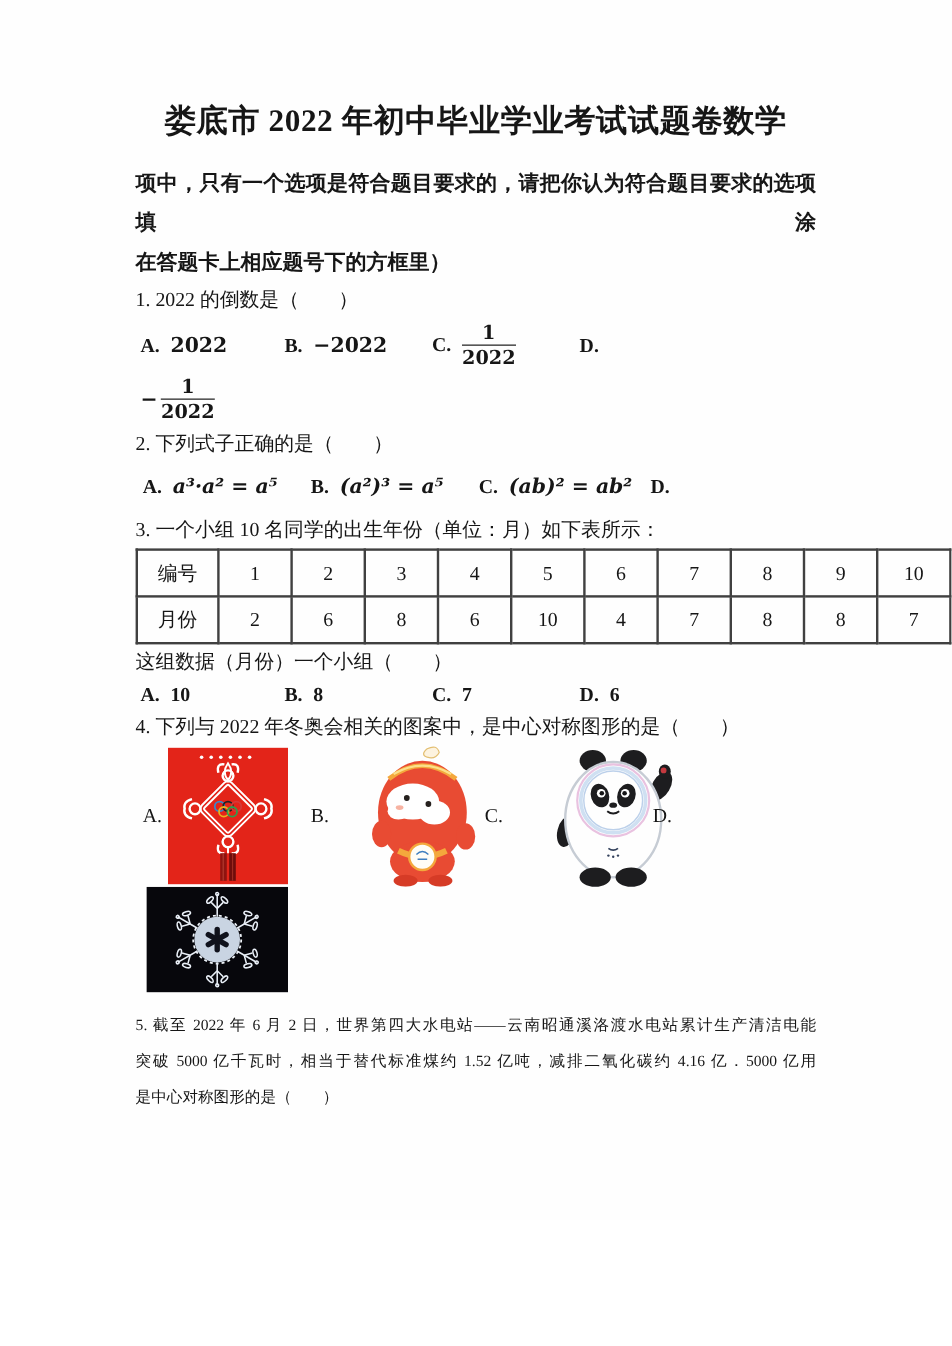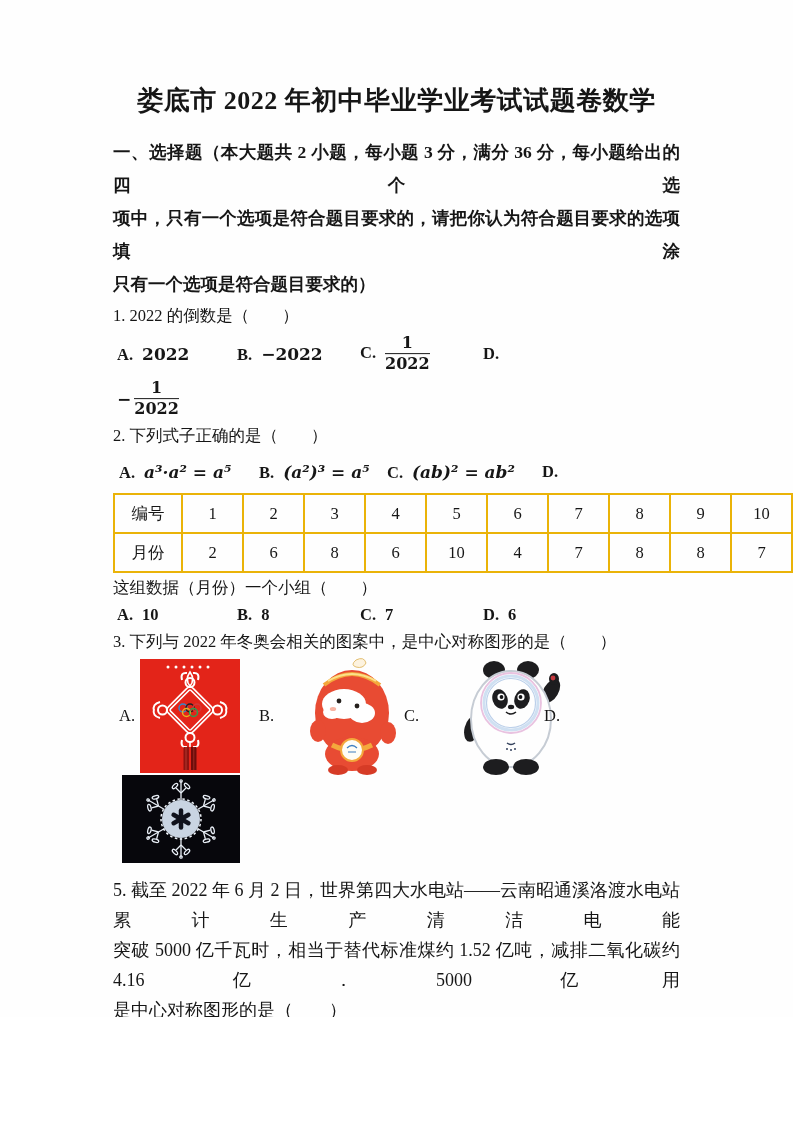--- a/index.html
+++ b/index.html
@@ -25,47 +25,46 @@
   .opt { position:absolute; top:50%; transform:translateY(-50%); white-space:nowrap; font-size:16.5px; }
   .olabel { margin-right:9px; }
   .mathnum { font-family:"DejaVu Serif","Liberation Serif",serif; font-size:17px; }
   .math { font-family:"DejaVu Serif","Liberation Serif",serif; font-style:italic; font-size:17px; }
   .minus { font-family:"DejaVu Serif",serif; font-size:17px; vertical-align:middle; margin-right:3px; }
   .frac { display:inline-block; vertical-align:middle; text-align:center;
           font-family:"DejaVu Serif","Liberation Serif",serif; font-size:16px; line-height:1.15; }
   .frac .num { display:block; border-bottom:1.5px solid #1a1a1a; padding:0 6px 1px 6px; }
   .frac .den { display:block; padding-top:1px; }
   .qtable { border-collapse:collapse; table-layout:fixed; width:678px; margin:0; }
-  .qtable td { border:2px solid #eab308; height:37px; text-align:center; vertical-align:middle;
+  .qtable td { border:2px solid #404040; height:37px; text-align:center; vertical-align:middle;
                font-size:16.5px; padding:0;margin-top:20px; }
   .img-row { position:relative; height:118px; }
   .img-label { position:absolute; top:50%; transform:translateY(-50%); font-size:16.5px; }
   .qimg { position:absolute; top:0; line-height:0; }
   .snow-row { position:relative; height:88px; }
-  .q5block { margin-top:12px; font-size:18px; }
+  .q5block { margin-top:12px; font-size:13px; }
   .q5block .line { line-height:30px; }
   .footer {
     position:absolute; top:1066px; left:0; width:793px; text-align:center;
     font-family:"Liberation Sans","DejaVu Sans",sans-serif;
     font-size:17px; color:#9a9a9a; letter-spacing:0.5px;
   }
 </style>
 </head>
 <body>
 
 <div class="page">
 
   <h1 class="title">娄底市 2022 年初中毕业学业考试试题卷数学</h1>
 
   <div class="content">
 
     <div class="section-head">
-      <div class="line jline">一、选择题（本大题共 2 小题，每小题 3 分，满分 36 分，每小题给出的四个选</div>
       <div class="line jline">项中，只有一个选项是符合题目要求的，请把你认为符合题目要求的选项填涂</div>
-      <div class="line">只有一个选项是符合题目要求的）</div>
+      <div class="line">在答题卡上相应题号下的方框里）</div>
     </div>
 
     <p class="qtext">1. 2022 的倒数是（　　）</p>
     <div class="opt-row h46">
       <span class="opt" style="left:4px">
         <span class="olabel">A.</span><span class="mathnum">2022</span>
       </span>
       <span class="opt" style="left:124px">
         <span class="olabel">B.</span><span class="mathnum">−2022</span>
       </span>
@@ -83,28 +82,29 @@
     </div>
 
     <p class="qtext">2. 下列式子正确的是（　　）</p>
     <div class="opt-row h42">
       <span class="opt" style="left:6px">
         <span class="olabel">A.</span><span class="math">a³·a² = a⁵</span>
       </span>
       <span class="opt" style="left:146px">
         <span class="olabel">B.</span><span class="math">(a²)³ = a⁵</span>
       </span>
-      <span class="opt" style="left:274px">
+      <span class="opt" style="left:286px">
         <span class="olabel">C.</span><span class="math">(ab)² = ab²</span>
       </span>
       <span class="opt" style="left:429px">
         <span class="olabel">D.</span>
       </span>
     </div>
 
+    <p class="qtext">3. 一个小组 10 名同学的出生年份（单位：月）如下表所示：</p>
     <table class="qtable">
       <colgroup>
         <col style="width:68px">
         <col style="width:61px">
           <col style="width:61px">
           <col style="width:61px">
           <col style="width:61px">
           <col style="width:61px">
         <col style="width:61px">
           <col style="width:61px">
@@ -150,21 +150,21 @@
         <span class="olabel">B.</span><span>8</span>
       </span>
       <span class="opt" style="left:247px">
         <span class="olabel">C.</span><span>7</span>
       </span>
       <span class="opt" style="left:370px">
         <span class="olabel">D.</span><span>6</span>
       </span>
     </div>
 
-    <p class="qtext">3. 下列与 2022 年冬奥会相关的图案中，是中心对称图形的是（　　）</p>
+    <p class="qtext">4. 下列与 2022 年冬奥会相关的图案中，是中心对称图形的是（　　）</p>
     <div class="img-row">
       <span class="img-label" style="left:6px">A.</span>
       <span class="qimg" style="left:27px;top:2px">
         <svg width="100" height="114" viewBox="0 0 100 114">
           <rect width="100" height="114" fill="#e32419"></rect>
           <g fill="#ffffff">
             <circle cx="28" cy="8" r="1.5"></circle>
               <circle cx="36" cy="8" r="1.5"></circle>
               <circle cx="44" cy="8" r="1.5"></circle>
             <circle cx="52" cy="8" r="1.5"></circle>

